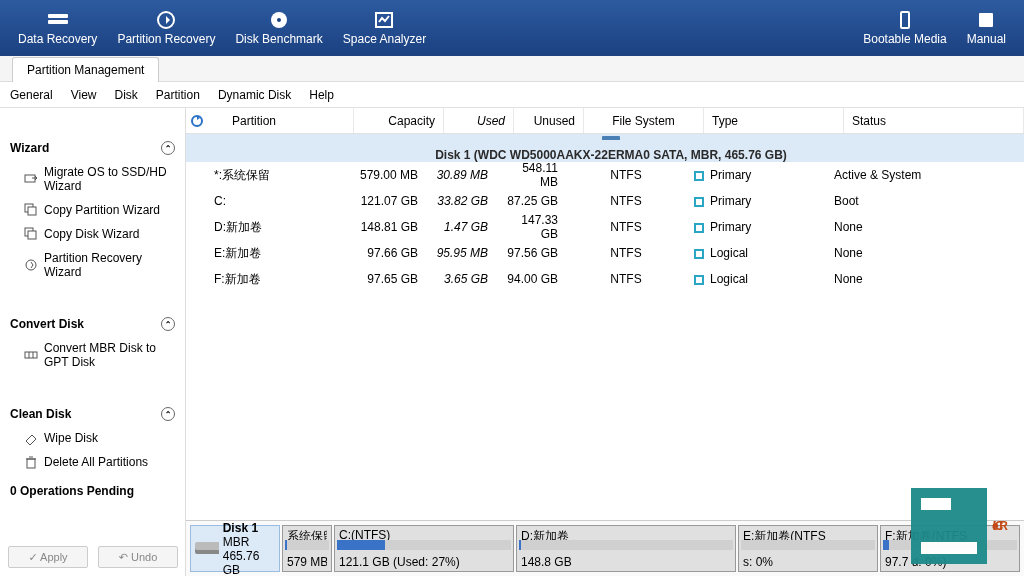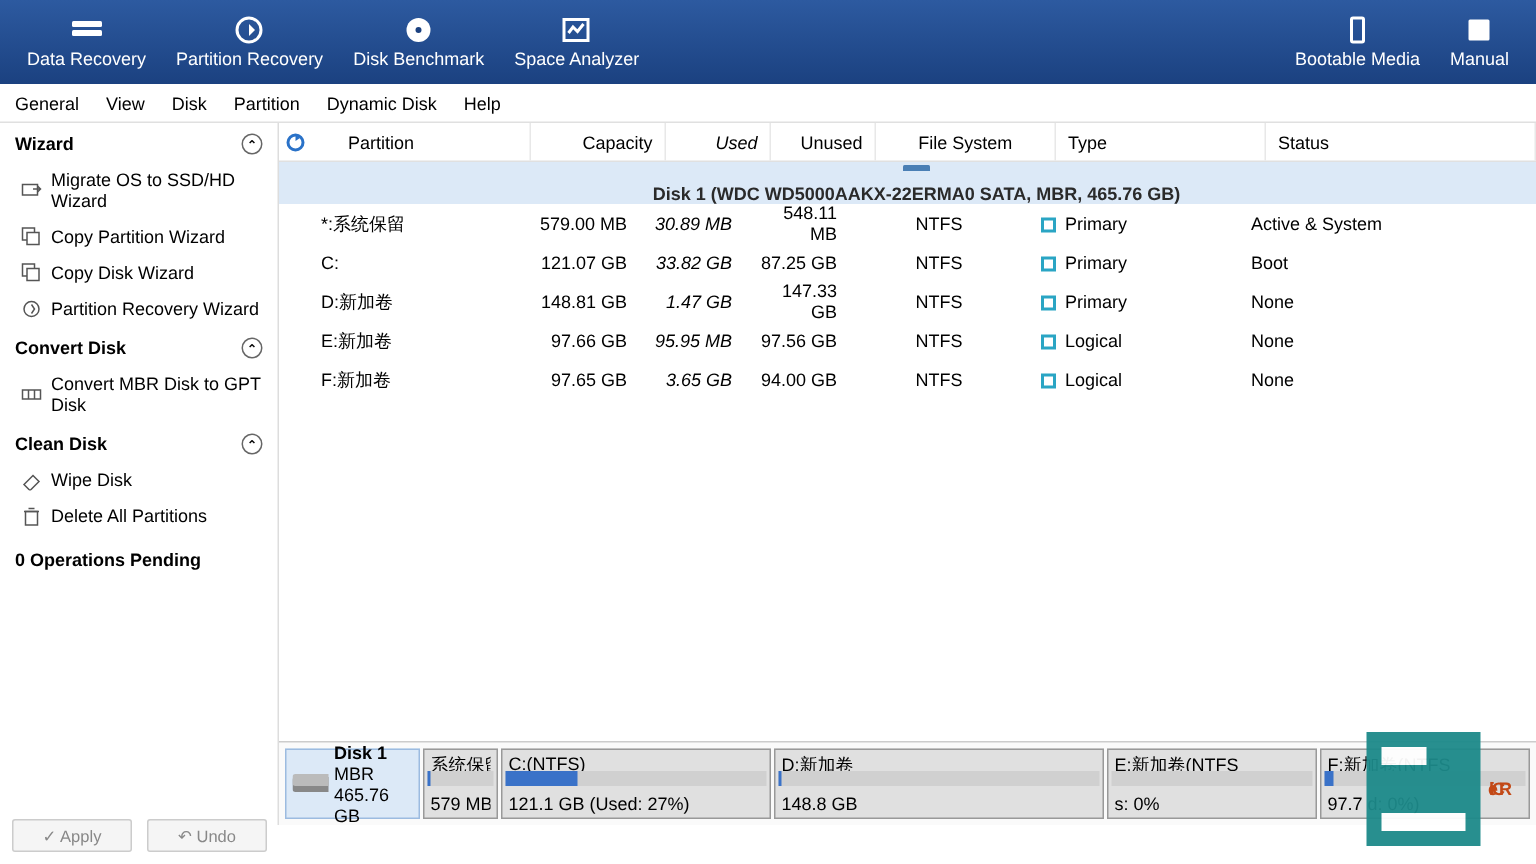--- a/index.html
+++ b/index.html
@@ -61,23 +61,24 @@
   width: 196px;
   border-right: 1px solid #ddd;
   background: #fff;
 }
 .sidebar .section-header {
   font-weight: bold;
   padding: 7px 10px 5px;
   display: flex;
   justify-content: space-between;
   align-items: center;
+  margin-top: 26px;
 }
 .sidebar .item {
-  padding: 5px 10px 5px 14px;
+  padding: 5px 10px 5px 24px;
   display: flex;
   align-items: center;
   gap: 6px;
   cursor: pointer;
 }
 .sidebar .item svg { flex-shrink: 0; }
 .chevron {
   width: 14px; height: 14px;
   border: 1px solid #666;
   border-radius: 50%;
@@ -290,20 +291,23 @@
       <div>Bootable Media</div>
     </div>
     <div class="item">
       <svg width="24" height="20" viewBox="0 0 24 20">
           <rect x="5" y="3" width="14" height="14" rx="1"></rect>
         </svg>
       <div>Manual</div>
     </div>
   </div>
 
+  <div class="tab-bar">
+    <div class="tab">Partition Management</div>
+  </div>
 
   <div class="menu-bar">
     <span>General</span>
     <span>View</span>
     <span>Disk</span>
     <span>Partition</span>
     <span>Dynamic Disk</span>
     <span>Help</span>
   </div>
 

